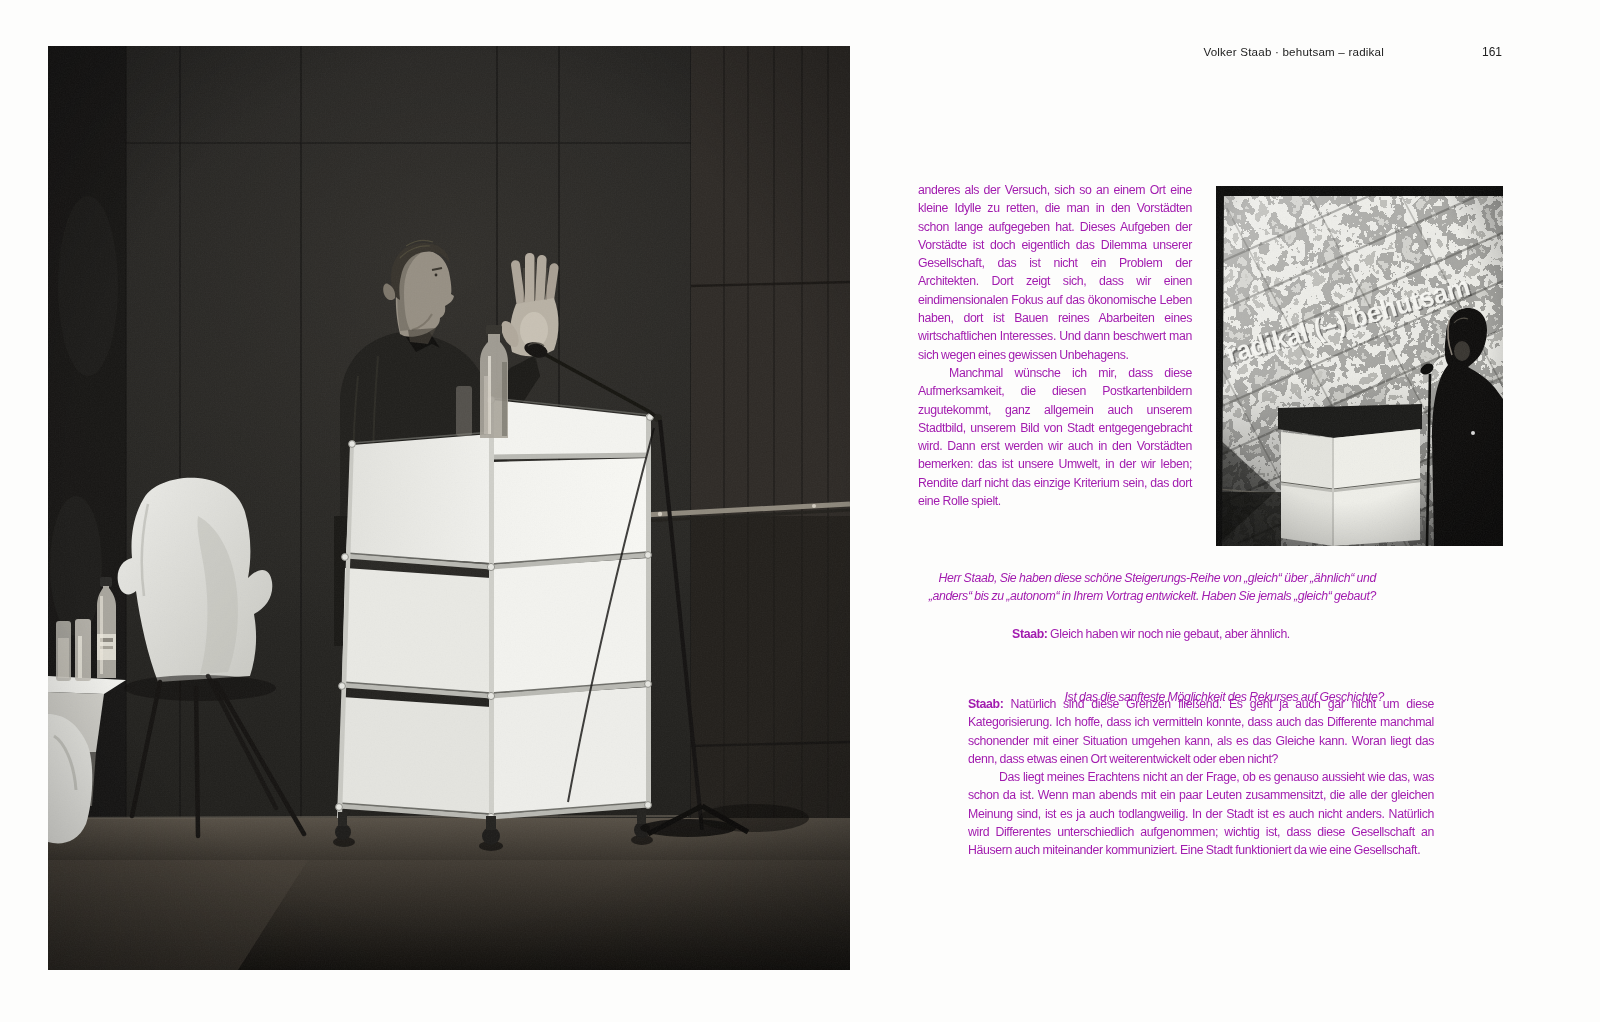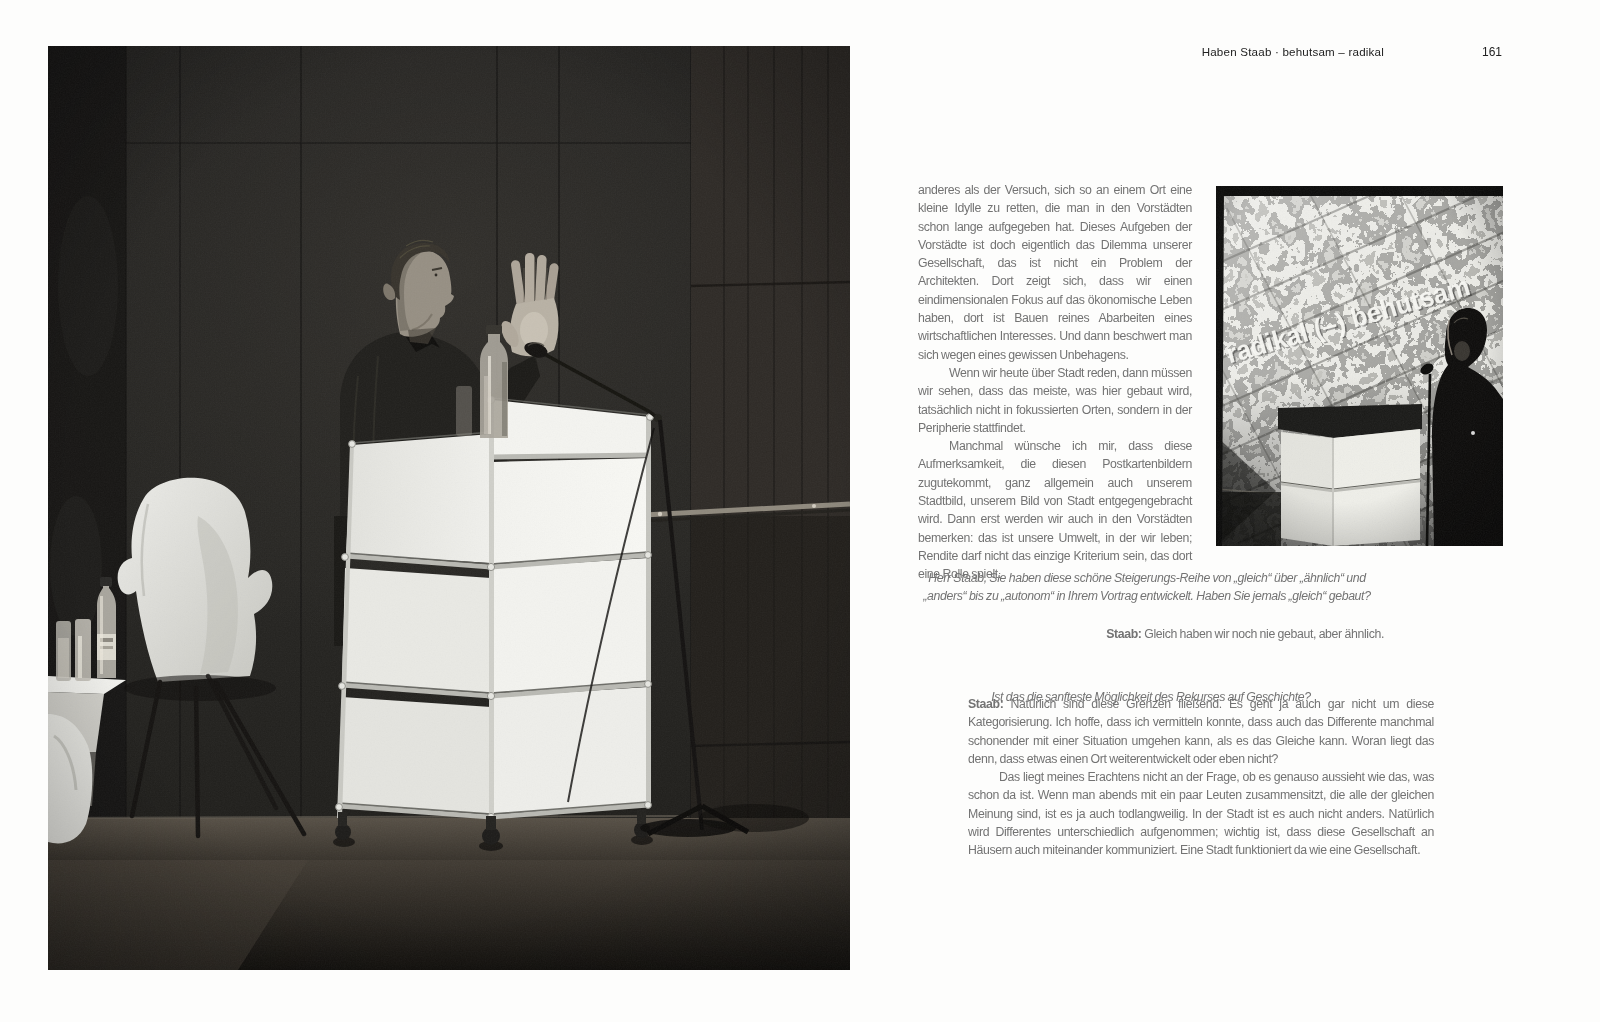--- a/index.html
+++ b/index.html
@@ -10,35 +10,35 @@
   .abs{position:absolute;}
   
   #hdr-title{top:45px;left:918px;width:466px;text-align:right;font-size:11.6px;letter-spacing:.2px;color:#222;}
   #hdr-page{top:45px;left:1384px;width:118px;text-align:right;font-size:12px;color:#222;}
   
   #photo-main{left:48px;top:46px;width:802px;height:924px;}
   #photo-slide{left:1216px;top:186px;width:287px;height:360px;}
   #photo-main svg,#photo-slide svg{display:block;width:100%;height:100%;}
   
   .body-txt{font-size:12.3px;line-height:18.3px;letter-spacing:-.35px;word-spacing:-.5px;
-            text-align:justify;hyphens:auto;-webkit-hyphens:auto;color:#737373;}
+            text-align:justify;hyphens:auto;-webkit-hyphens:auto;color:#a21caf;}
   .body-txt p{margin:0;}
   #col1{left:918px;top:181px;width:274px;}
   #col1 p.ind,#a2 p.ind{text-indent:31px;}
-  .quest{font-style:italic;text-align:center;hyphens:none;}
+  .quest{font-style:italic;text-align:right;hyphens:none;}
   #q1{left:918px;top:569px;width:458px;}
-  #a1{left:918px;top:625px;width:466px;text-align:right;hyphens:none;}
+  #a1{left:918px;top:625px;width:466px;text-align:center;hyphens:none;}
   #q2{left:918px;top:688px;width:466px;}
   #a2{left:968px;top:695px;width:466px;}
   .spk{font-weight:700;}
 </style>
 </head>
 <body>
 
-<div class="abs" id="hdr-title">Haben Staab · behutsam – radikal</div>
+<div class="abs" id="hdr-title">Volker Staab · behutsam – radikal</div>
 <div class="abs" id="hdr-page">161</div>
 
 <div class="abs" id="photo-main">
 <svg viewBox="0 0 802 924" preserveAspectRatio="none">
   <defs>
     <linearGradient id="gWall" x1="0" y1="0" x2="0" y2="1">
       <stop offset="0" stop-color="#232220"></stop>
           <stop offset=".55" stop-color="#262522"></stop>
           <stop offset="1" stop-color="#1c1b18"></stop>
     </linearGradient>
@@ -278,21 +278,20 @@
     <ellipse cx="706" cy="772" rx="55" ry="14" fill="#0b0a08" opacity=".55"></ellipse>
   </g>
 
   <rect width="802" height="924" fill="url(#vig)"></rect>
   <rect width="802" height="924" filter="url(#grain)" opacity=".06"></rect>
 </svg>
 </div>
 
 <div class="abs body-txt" id="col1">
   <p>anderes als der Versuch, sich so an einem Ort eine kleine Idylle zu retten, die man in den Vorstädten schon lange aufgegeben hat. Dieses Aufgeben der Vorstädte ist doch eigentlich das Dilemma unserer Gesellschaft, das ist nicht ein Problem der Architekten. Dort zeigt sich, dass wir einen eindimensionalen Fokus auf das ökonomische Leben haben, dort ist Bauen reines Abarbeiten eines wirtschaftlichen Interesses. Und dann beschwert man sich wegen eines gewissen Unbehagens.</p>
-  <p class="ind">Wenn wir heute über Stadt reden, dann müssen wir sehen, dass das meiste, was hier gebaut wird, tatsächlich nicht in fokussierten Orten, sondern in der Peripherie stattfindet.</p>
   <p class="ind">Manchmal wünsche ich mir, dass diese Aufmerksamkeit, die diesen Postkartenbildern zugutekommt, ganz allgemein auch unserem Stadtbild, unserem Bild von Stadt entgegengebracht wird. Dann erst werden wir auch in den Vorstädten bemerken: das ist unsere Umwelt, in der wir leben; Rendite darf nicht das einzige Kriterium sein, das dort eine Rolle spielt.</p>
 </div>
 
 <div class="abs body-txt quest" id="q1">Herr Staab, Sie haben diese schöne Steigerungs-Reihe von „gleich“ über „ähnlich“ und „anders“ bis zu „autonom“ in Ihrem Vortrag entwickelt. Haben Sie jemals „gleich“ gebaut?</div>
 
 <div class="abs body-txt" id="a1">
   <span class="spk">Staab:</span><span> Gleich haben wir noch nie gebaut, aber ähnlich.</span>
 </div>
 
 <div class="abs body-txt quest" id="q2">Ist das die sanfteste Möglichkeit des Rekurses auf Geschichte?</div>

